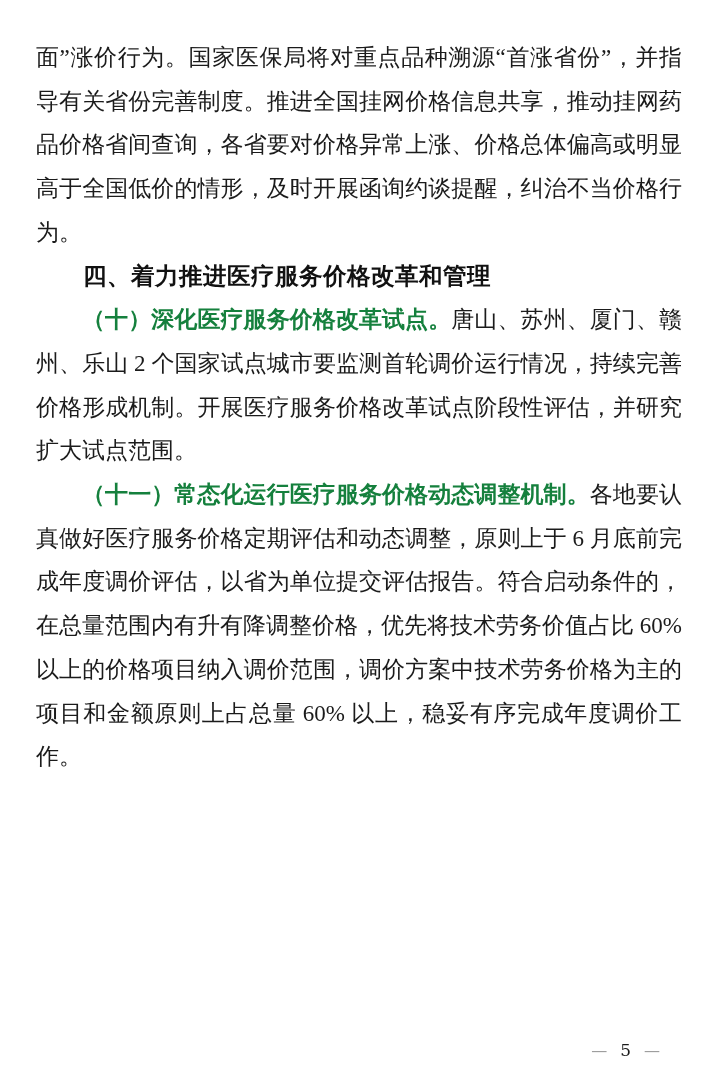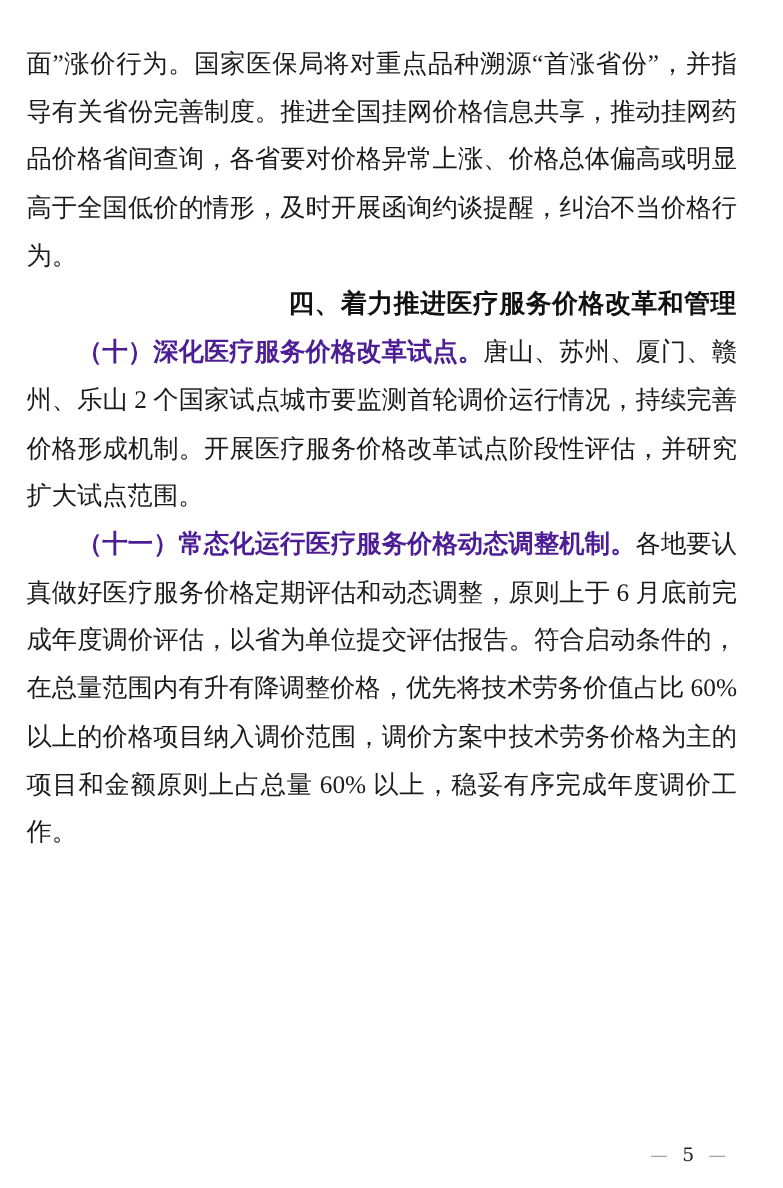--- a/index.html
+++ b/index.html
@@ -5,21 +5,21 @@
   html, body { margin: 0; padding: 0; }
   body {
     width: 712px;
     height: 1080px;
     background: #ffffff;
     position: relative;
     overflow: hidden;
   }
   .doc-body {
     position: absolute;
-    left: 24px;
+    left: 36px;
     top: 36px;
     width: 646px;
     font-family: "Liberation Serif", "DejaVu Serif", serif;
     font-size: 23px;
     line-height: 43.7px;
     color: #1b1b1b;
     text-align: justify;
     text-justify: inter-ideograph;
   }
   .para {
@@ -30,25 +30,25 @@
   .para.no-indent { text-indent: 0; }
   .section-heading {
     margin: 0;
     font-family: "Liberation Sans", "DejaVu Sans", sans-serif;
     font-weight: bold;
     font-size: 23.5px;
     line-height: 43.7px;
     text-indent: 2em;
     letter-spacing: 0.5px;
     color: #111111;
-    text-align: right;
+    text-align: left;
   }
   .lead {
     font-weight: bold;
-    color: #4c1d95;
+    color: #15803d;
   }
   .page-footer {
     position: absolute;
     top: 1038px;
     right: 52px;
     font-family: "DejaVu Serif", "Liberation Serif", serif;
     font-size: 17px;
     line-height: 24px;
     color: #2a2a2a;
     white-space: nowrap;

